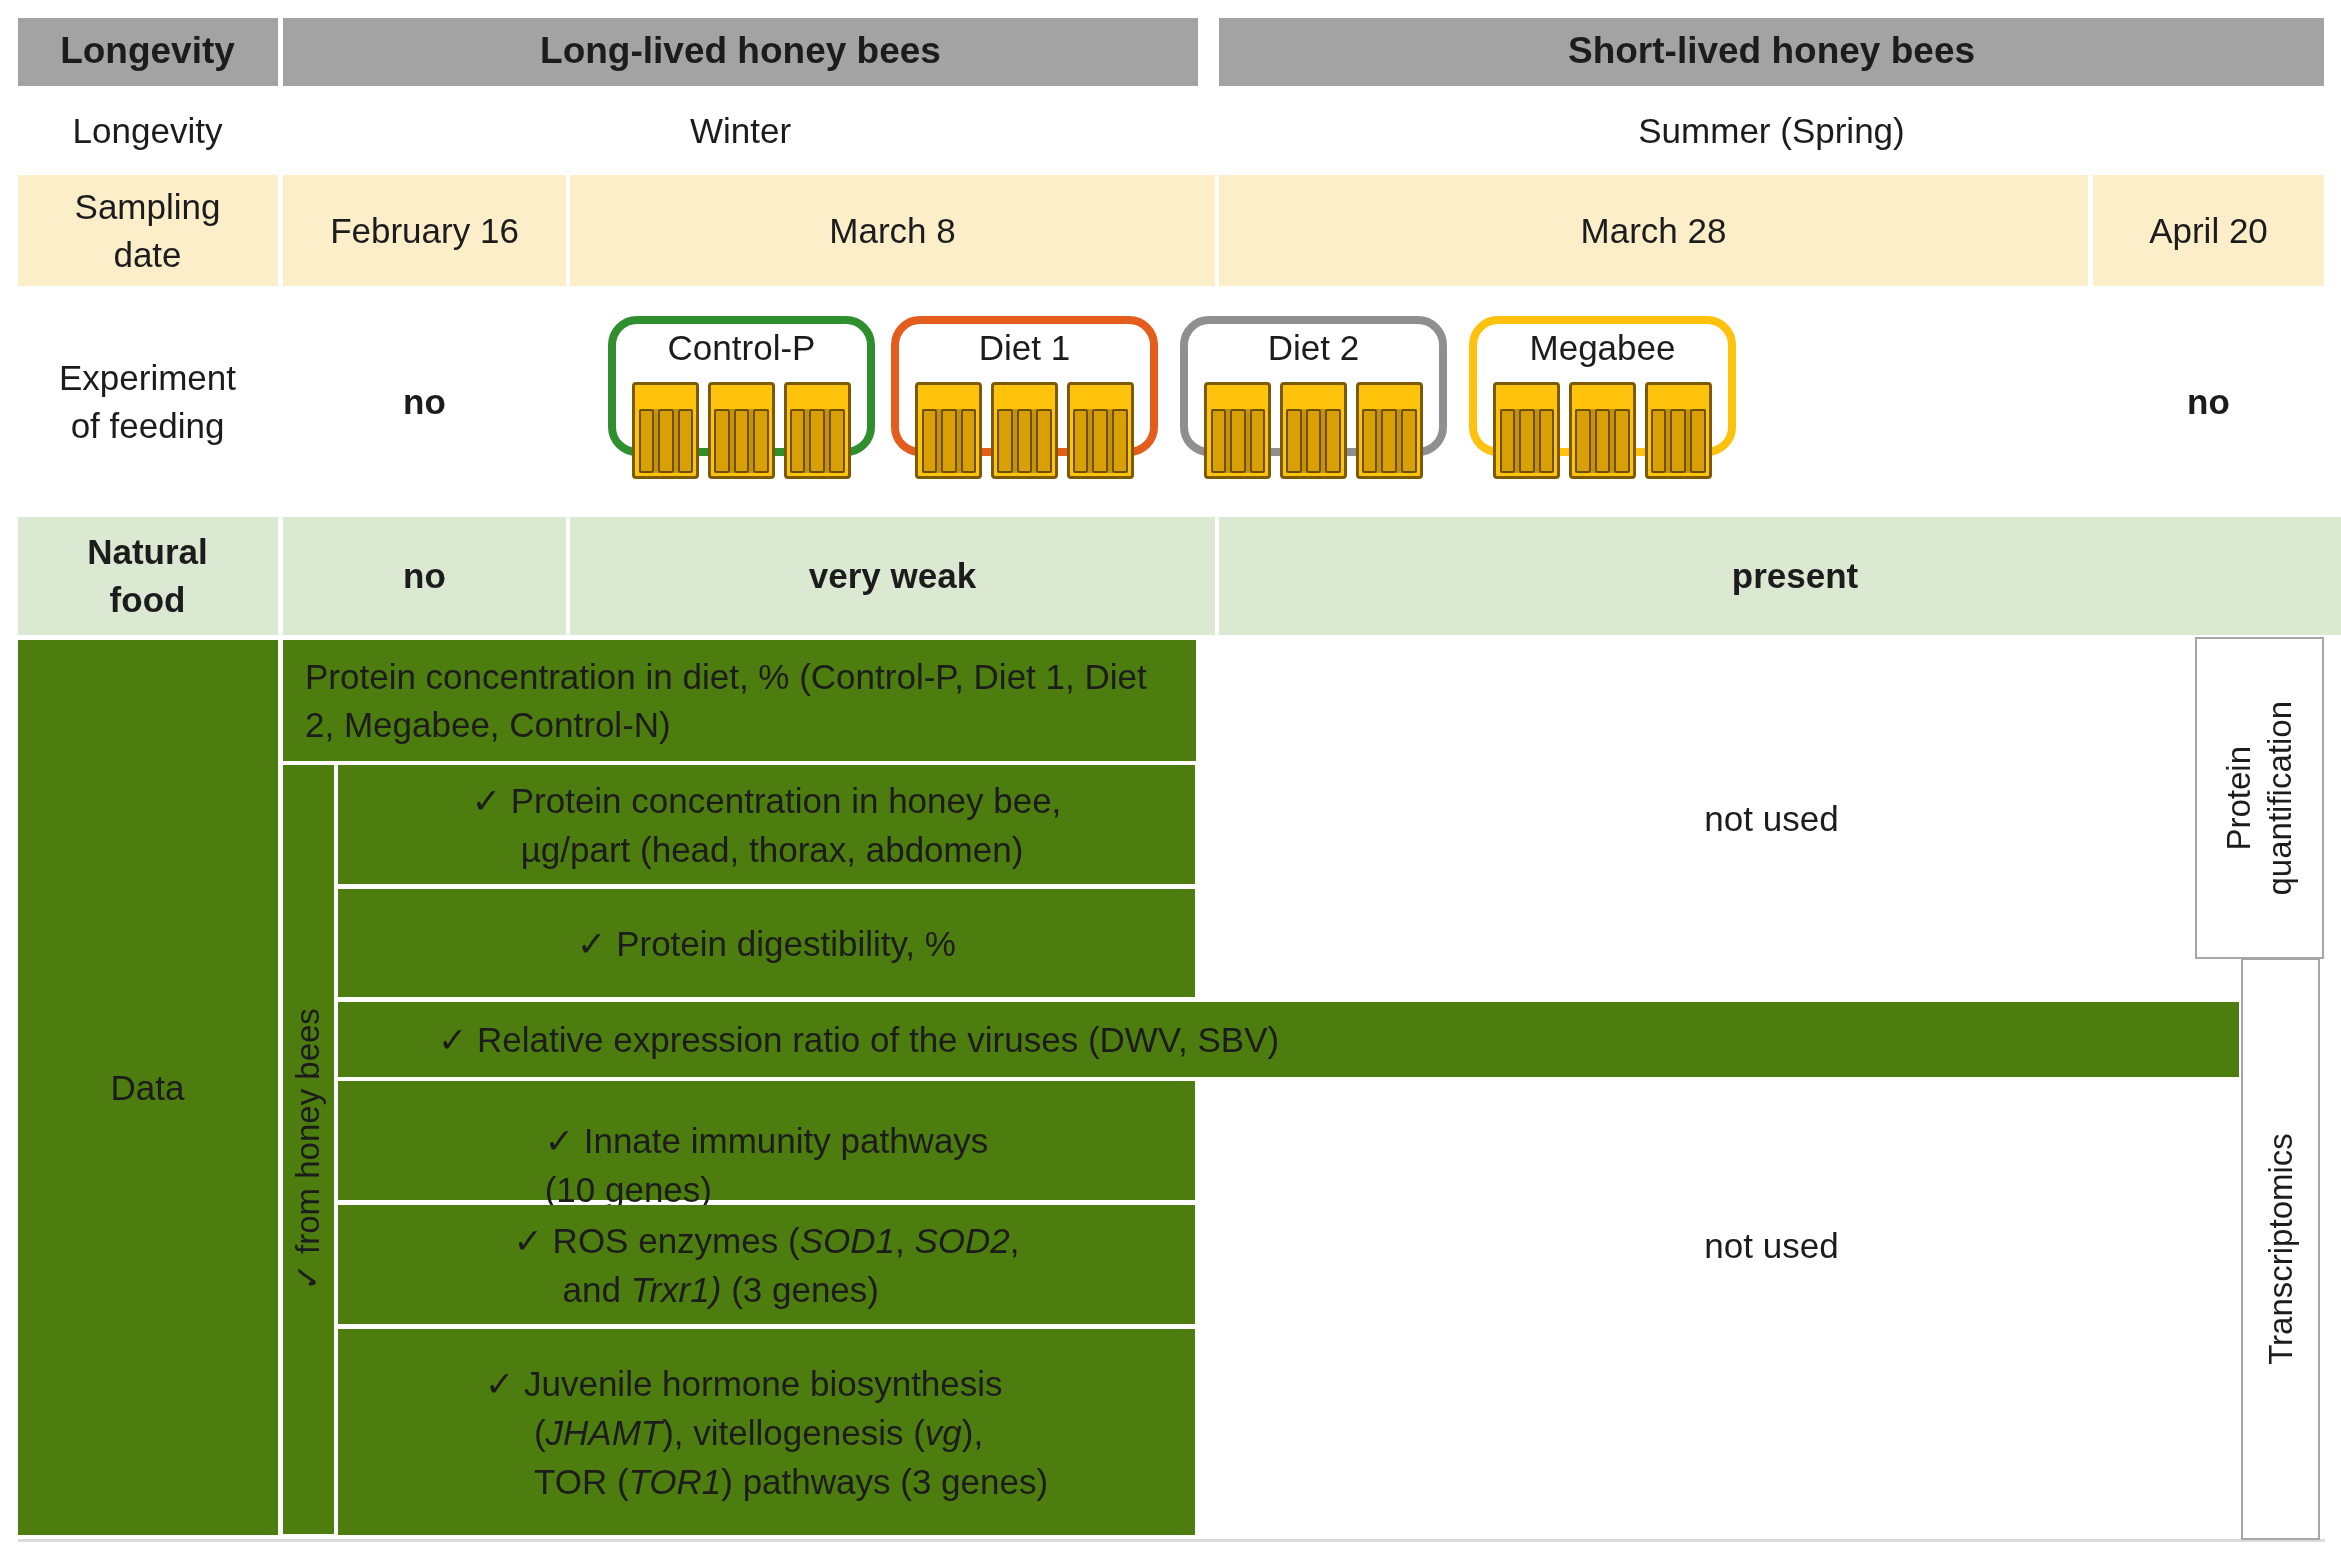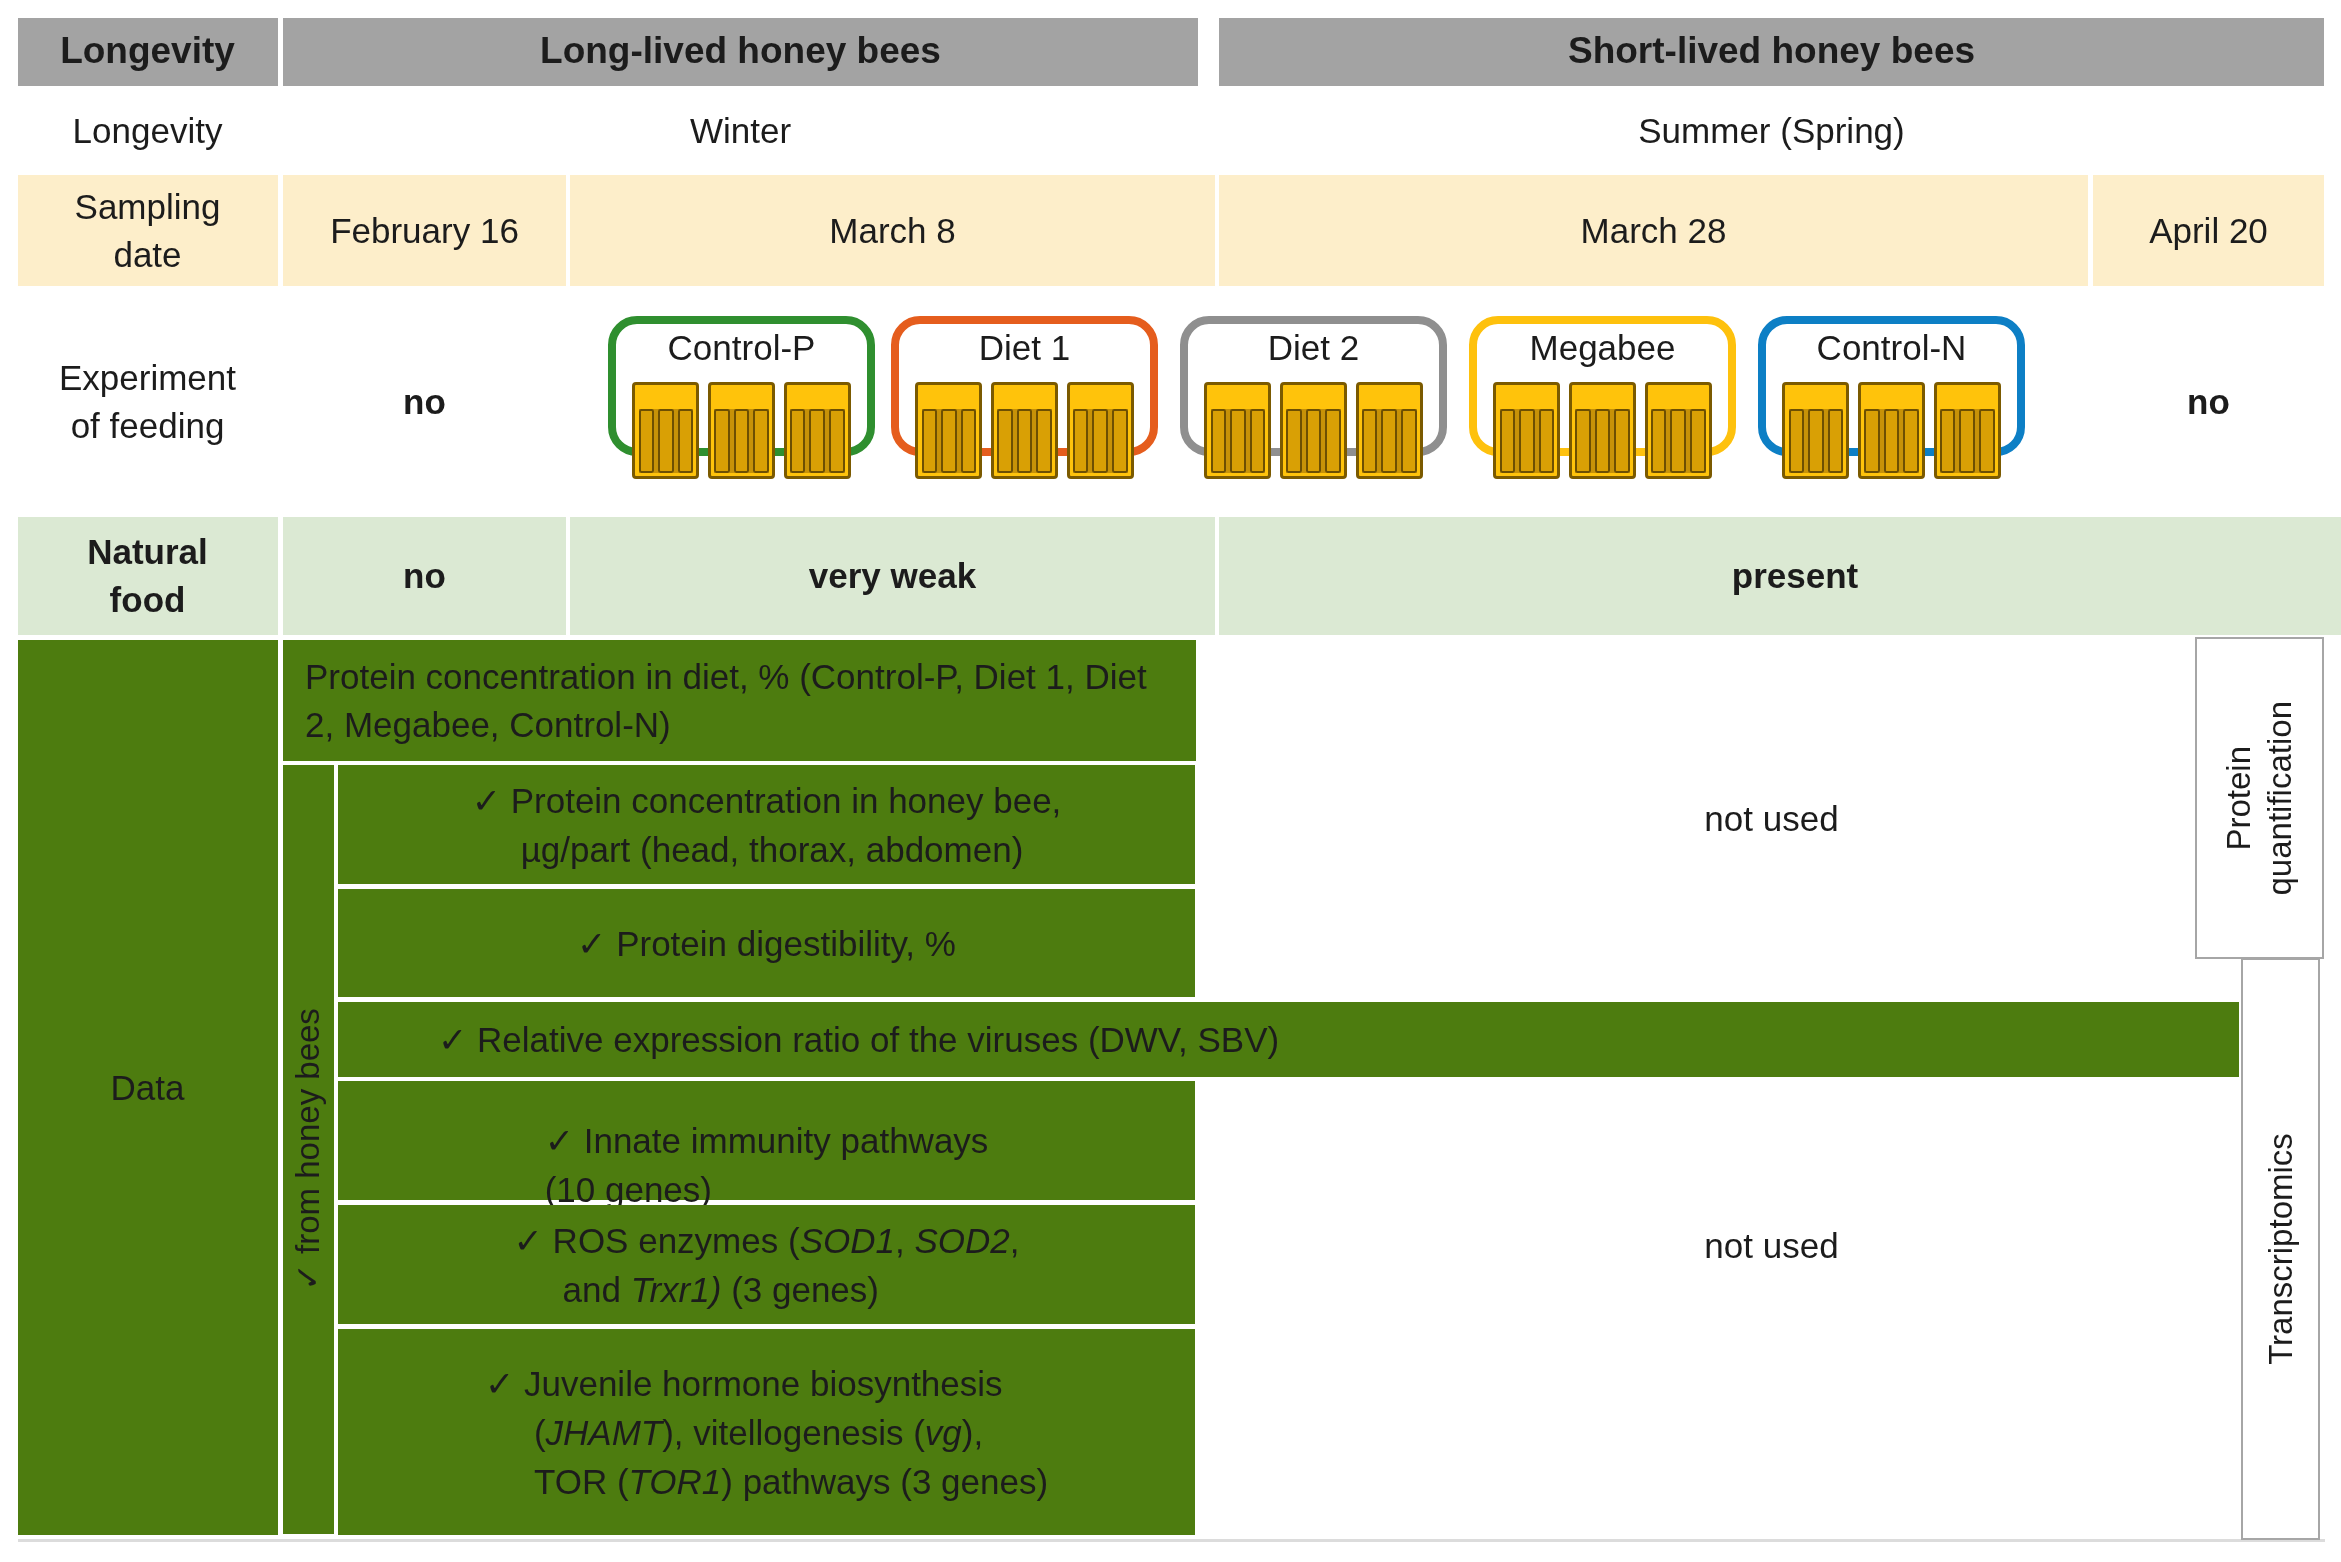--- a/index.html
+++ b/index.html
@@ -159,46 +159,20 @@
         </div>
       <div class="frame">
           <div class="slats">
             <span class="slat"></span>
             <span class="slat"></span>
             <span class="slat"></span>
           </div>
         </div>
     </div>
   </div>
-  <div class="fbox" style="left: 1758px; border-color: rgb(13, 127, 197);">
-    <div class="fbox-label">Control-N</div>
-    <div class="frames">
-      <div class="frame">
-          <div class="slats">
-            <span class="slat"></span>
-            <span class="slat"></span>
-            <span class="slat"></span>
-          </div>
-        </div>
-      <div class="frame">
-          <div class="slats">
-            <span class="slat"></span>
-            <span class="slat"></span>
-            <span class="slat"></span>
-          </div>
-        </div>
-      <div class="frame">
-          <div class="slats">
-            <span class="slat"></span>
-            <span class="slat"></span>
-            <span class="slat"></span>
-          </div>
-        </div>
-    </div>
-  </div>
 
   <div class="c green bold" style="left:17.5px;top:517px;width:260px;height:118px">Natural
 food</div>
   <div class="c green bold" style="left:283px;top:517px;width:283px;height:118px">no</div>
   <div class="c green bold" style="left:570px;top:517px;width:645px;height:118px">very weak</div>
   <div class="c green bold" style="left:1219px;top:517px;width:1152px;height:118px">present</div>
 
   <div class="c gray" style="left:17.5px;top:640px;width:260px;height:895px">Data</div>
 
   <div class="c gray leftpad" style="left:283px;top:640px;width:913px;height:121px">Protein concentration in diet, % (Control-P, Diet 1, Diet 2, Megabee, Control-N)</div>

